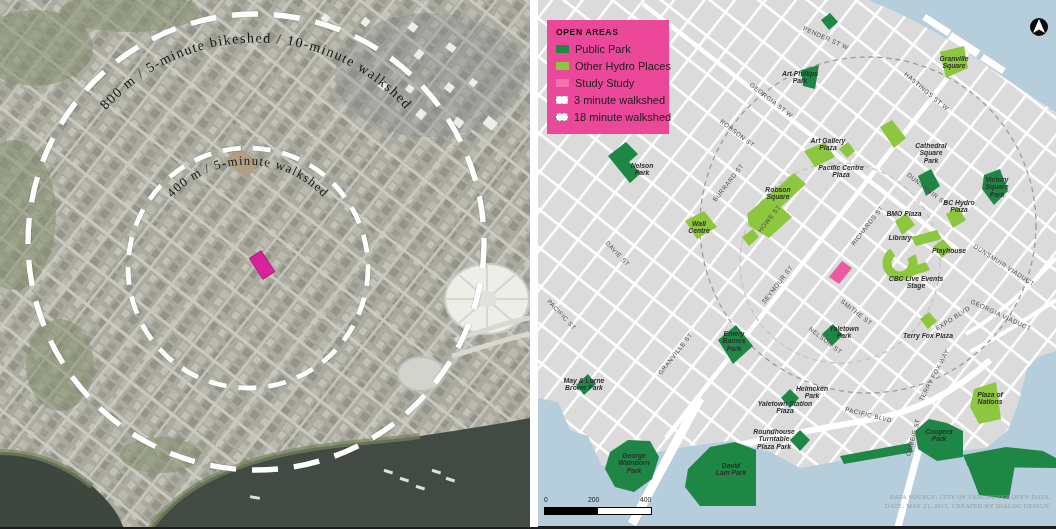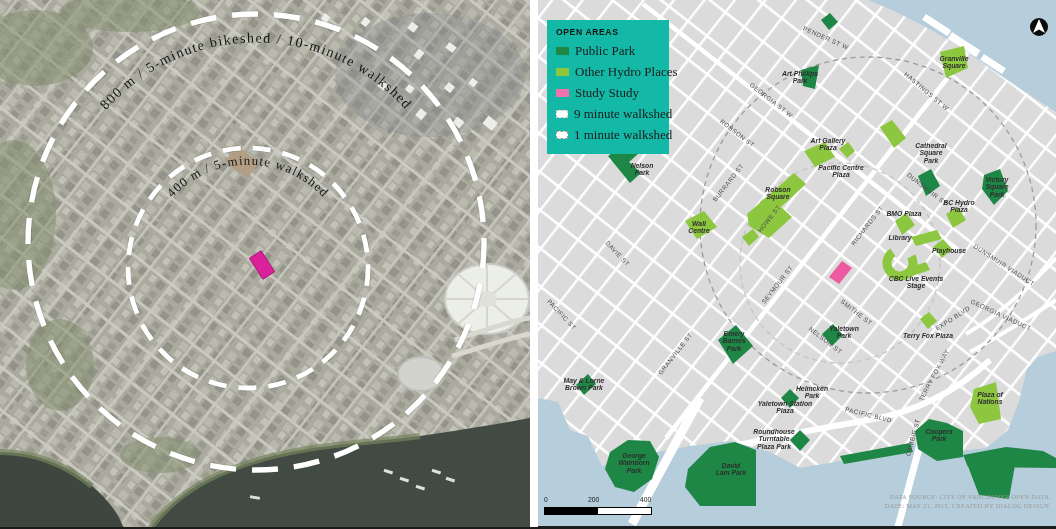--- a/index.html
+++ b/index.html
@@ -8,30 +8,30 @@
   .left-panel{position:absolute;left:0;top:0;width:530px;height:529px;}
   .right-panel{position:absolute;left:538px;top:0;width:518px;height:529px;background:#dbdbdb;}
   svg{display:block;}
   
   .arc-outer{font-family:"Liberation Serif",serif;font-size:14px;fill:#161616;letter-spacing:1.4px;}
   .arc-inner{font-family:"Liberation Serif",serif;font-size:12.8px;fill:#161616;letter-spacing:1.2px;}
   
   .st{font-family:"Liberation Sans",sans-serif;font-size:6.3px;fill:#4e4e4e;letter-spacing:.5px;text-anchor:middle;}
   .pk{font-family:"Liberation Sans",sans-serif;font-style:italic;font-weight:600;font-size:6.8px;fill:#2e2e2e;text-anchor:middle;}
   
-  .legend{position:absolute;left:9px;top:20px;width:122px;background:#14b8a6;padding:7px 8px 6px 9px;box-sizing:border-box;}
+  .legend{position:absolute;left:9px;top:20px;width:122px;background:#ec4899;padding:7px 8px 6px 9px;box-sizing:border-box;}
   .legend-title{font-family:"Liberation Sans",sans-serif;font-weight:bold;font-size:8.6px;color:#111;letter-spacing:.6px;margin-bottom:6px;}
   .li{display:flex;align-items:center;margin:0 0 5px 0;}
   .sw{width:13px;height:8px;margin-right:6px;flex:0 0 auto;}
   .sw-pub{background:#1e8745;}
   .sw-open{background:#8dc63f;}
   .sw-study{background:#f173ac;}
   .sw-d5{width:10px;height:6px;background:#fff;border:1.6px dashed #c7c7c7;}
   .sw-d10{width:10px;height:6px;background:#fff;border:1.6px dashed #9b9b9b;}
-  .ll{font-family:Liberation Serif, serif;font-size:13px;color:#1c1c1c;white-space:nowrap;}
+  .ll{font-family:Liberation Sans, sans-serif;font-size:11px;color:#1c1c1c;white-space:nowrap;}
   
   .scalebar{position:absolute;left:6px;top:496px;width:110px;}
   .nums{position:relative;height:11px;font-size:6.8px;color:#161616;}
   .nums span{position:absolute;top:0;}
   .n0{left:0;}
   .n200{left:44px;}
   .n400{left:96px;}
   .bar{width:106px;height:6px;border:1px solid #000;background:#fff;box-sizing:content-box;}
   .bar-fill{width:53px;height:6px;background:#000;}
   
@@ -294,25 +294,25 @@
       <div class="li">
         <span class="sw sw-open"></span>
         <span class="ll">Other Hydro Places</span>
       </div>
       <div class="li">
         <span class="sw sw-study"></span>
         <span class="ll">Study Study</span>
       </div>
       <div class="li">
         <span class="sw sw-d5"></span>
-        <span class="ll">9 minute walkshed</span>
+        <span class="ll">3 minute walkshed</span>
       </div>
       <div class="li">
         <span class="sw sw-d10"></span>
-        <span class="ll">1 minute walkshed</span>
+        <span class="ll">18 minute walkshed</span>
       </div>
     </div>
 
     <div class="scalebar">
       <div class="nums">
         <span class="n0">0</span>
         <span class="n200">200</span>
         <span class="n400">400</span>
       </div>
       <div class="bar">

